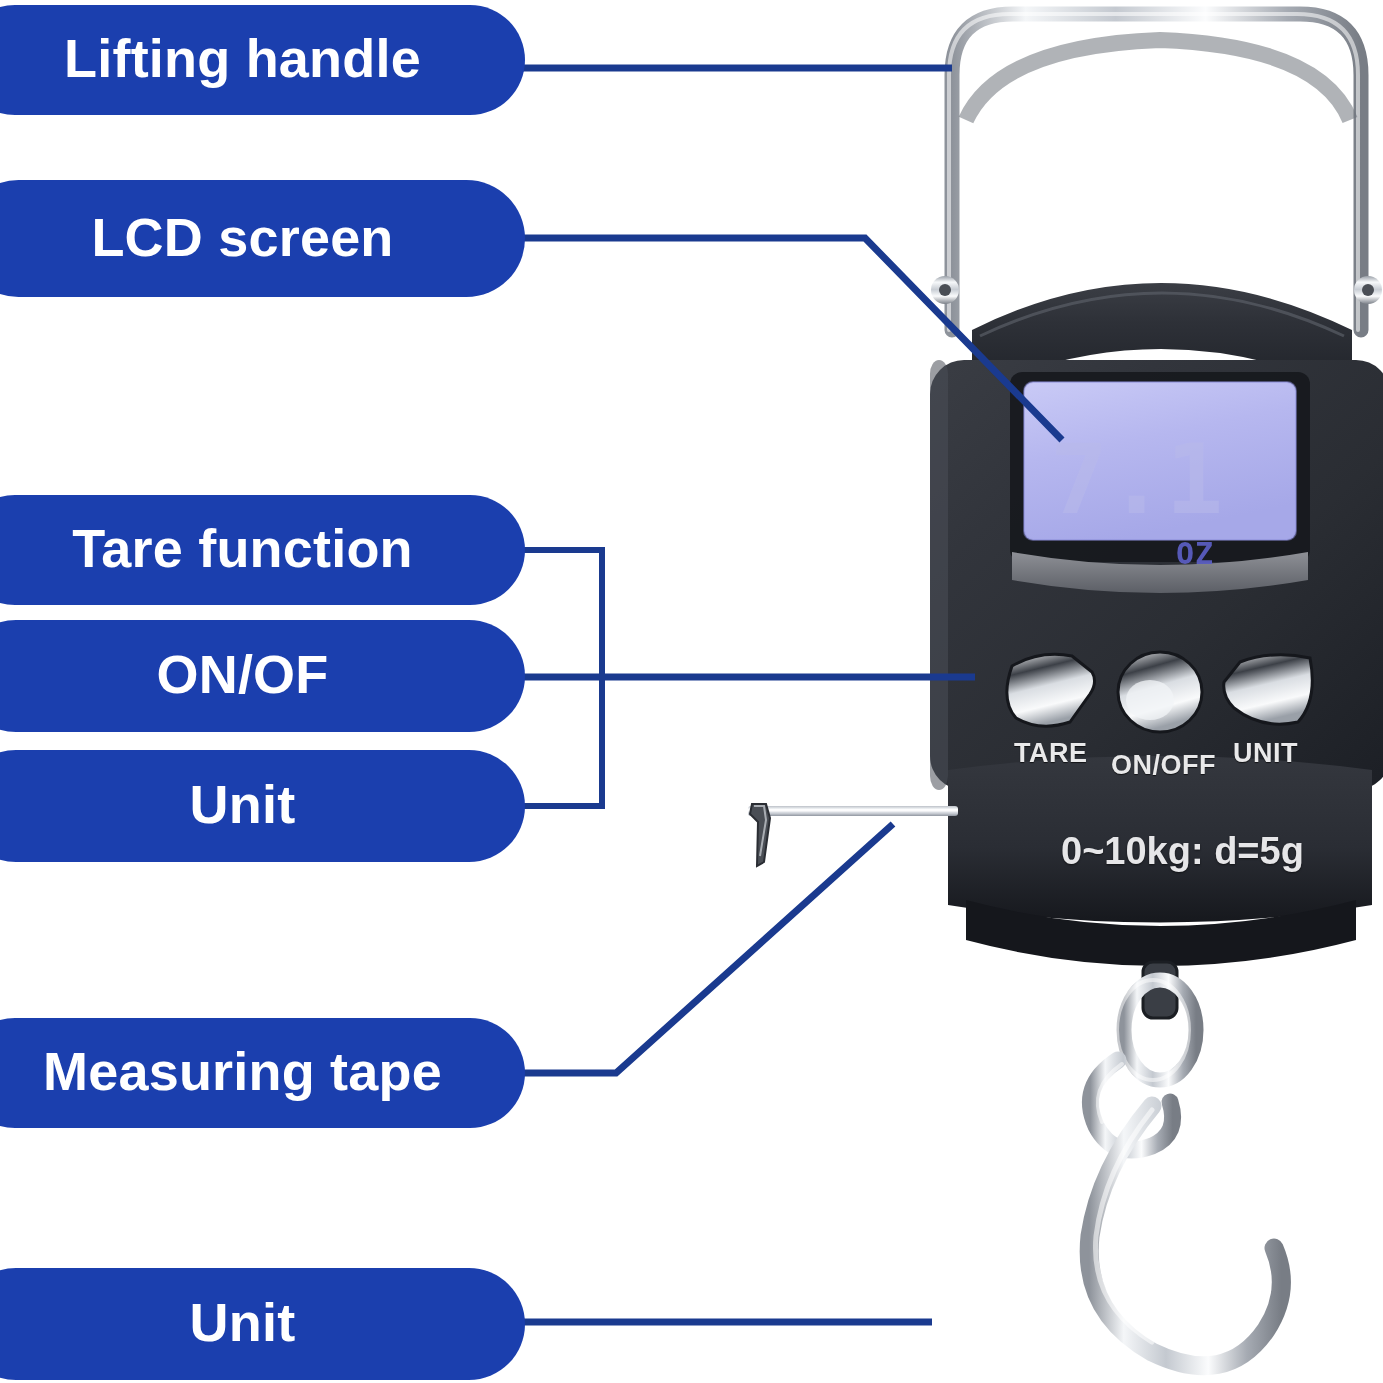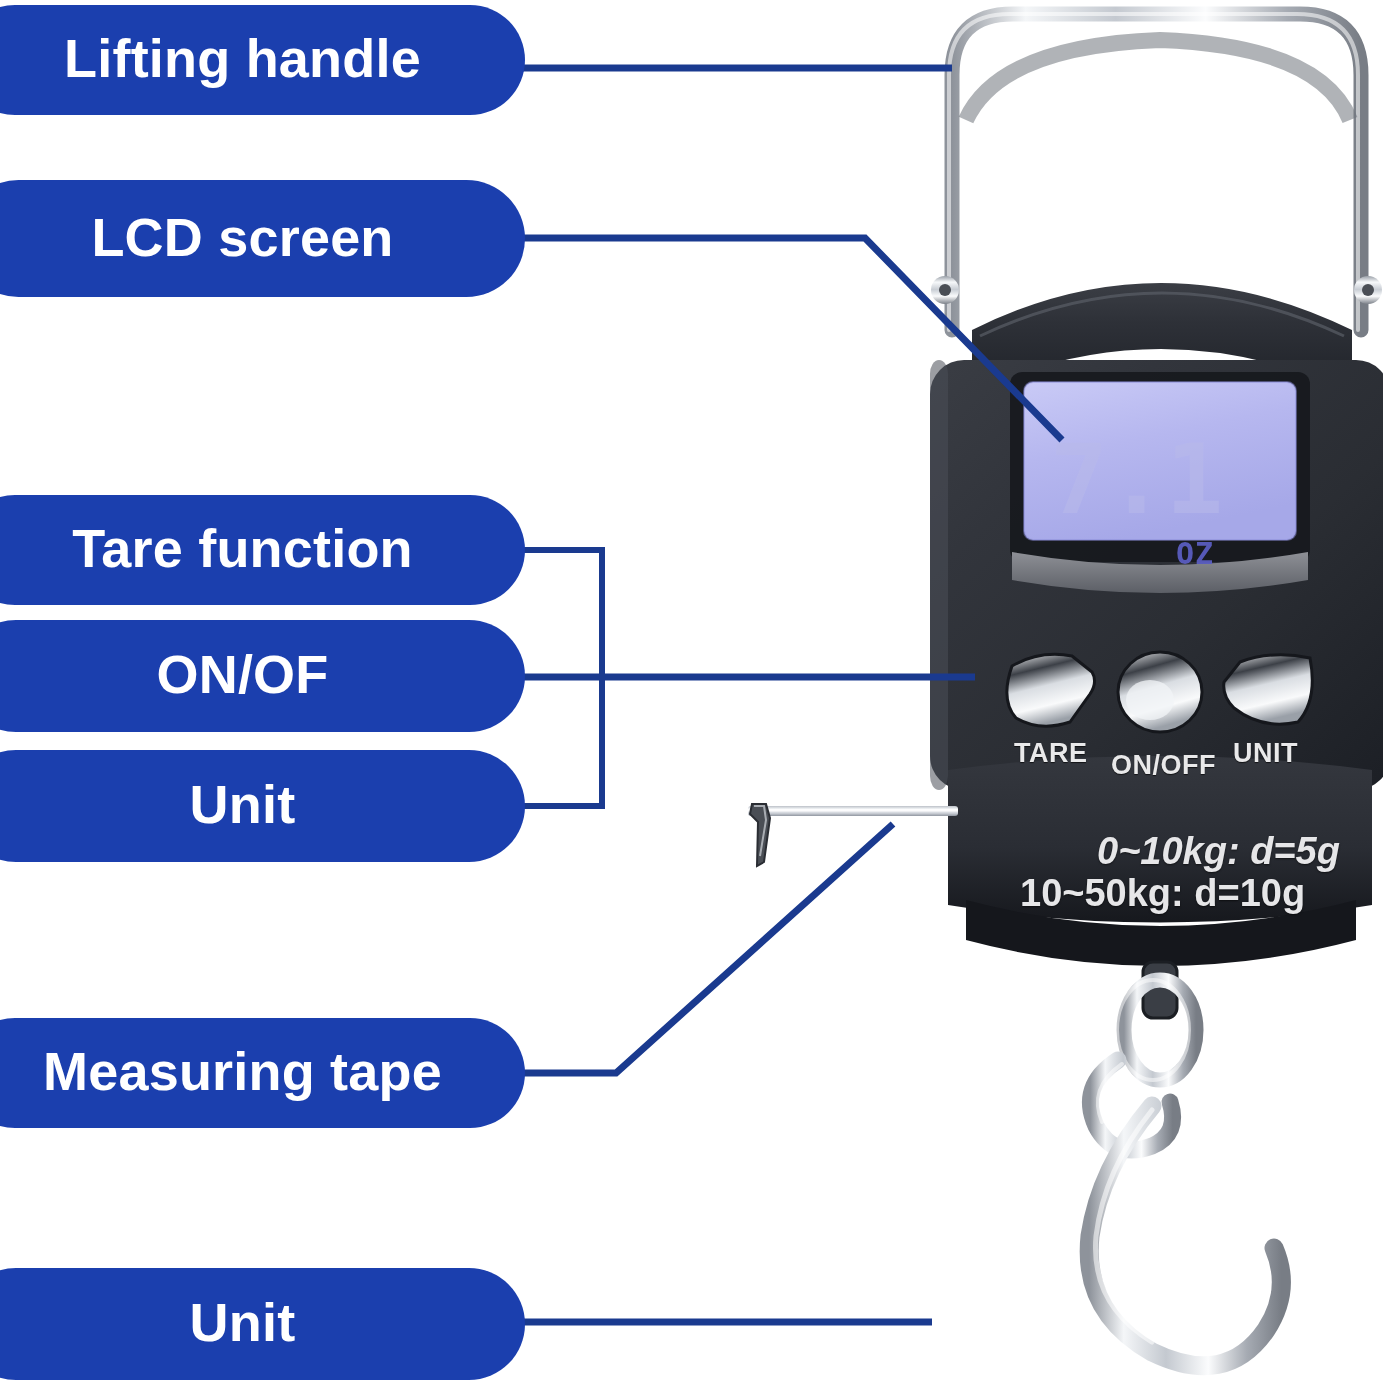--- a/index.html
+++ b/index.html
@@ -107,21 +107,21 @@
   .spec-line {
     position: absolute;
     color: #e6e6e8;
     font-family: "Liberation Sans", sans-serif;
     font-weight: 700;
     font-size: 38px;
     letter-spacing: 0px;
     white-space: nowrap;
     text-shadow: 0 1px 2px rgba(0,0,0,0.55);
   }
-  #spec-1 { left: 1097px; top: 830px; font-style: italic; }
+  #spec-1 { left: 1061px; top: 830px; }
   #spec-2 { left: 1020px; top: 872px; }
 </style>
 </head>
 <body>
 
 <div id="stage" style="background: rgb(255, 255, 255);">
 
   <svg id="product" viewBox="0 0 1383 1383">
     <defs>
 
@@ -258,21 +258,20 @@
   </svg>
 
   <div class="lcd-digits" id="lcd-ghost">7.1</div>
   <div class="lcd-digits" id="lcd-unit">OZ</div>
 
   <div class="btn-label" id="label-tare">TARE</div>
   <div class="btn-label" id="label-onoff">ON/OFF</div>
   <div class="btn-label" id="label-unit">UNIT</div>
 
   <div class="spec-line" id="spec-1">0~10kg: d=5g</div>
-  <div class="spec-line" id="spec-2">10~50kg: d=10g</div>
 
   <svg id="leaders" viewBox="0 0 1383 1383">
     <g stroke="#1A3A8F" fill="none" stroke-width="7" stroke-linecap="butt" stroke-linejoin="miter">
 
       <path d="M 516 68 L 952 68"></path>
 
       <path d="M 516 238 L 865 238 L 1062 440"></path>
 
       <path d="M 518 550 L 602 550 L 602 806 L 518 806" stroke-width="6"></path>
       <path d="M 518 677 L 975 677"></path>

